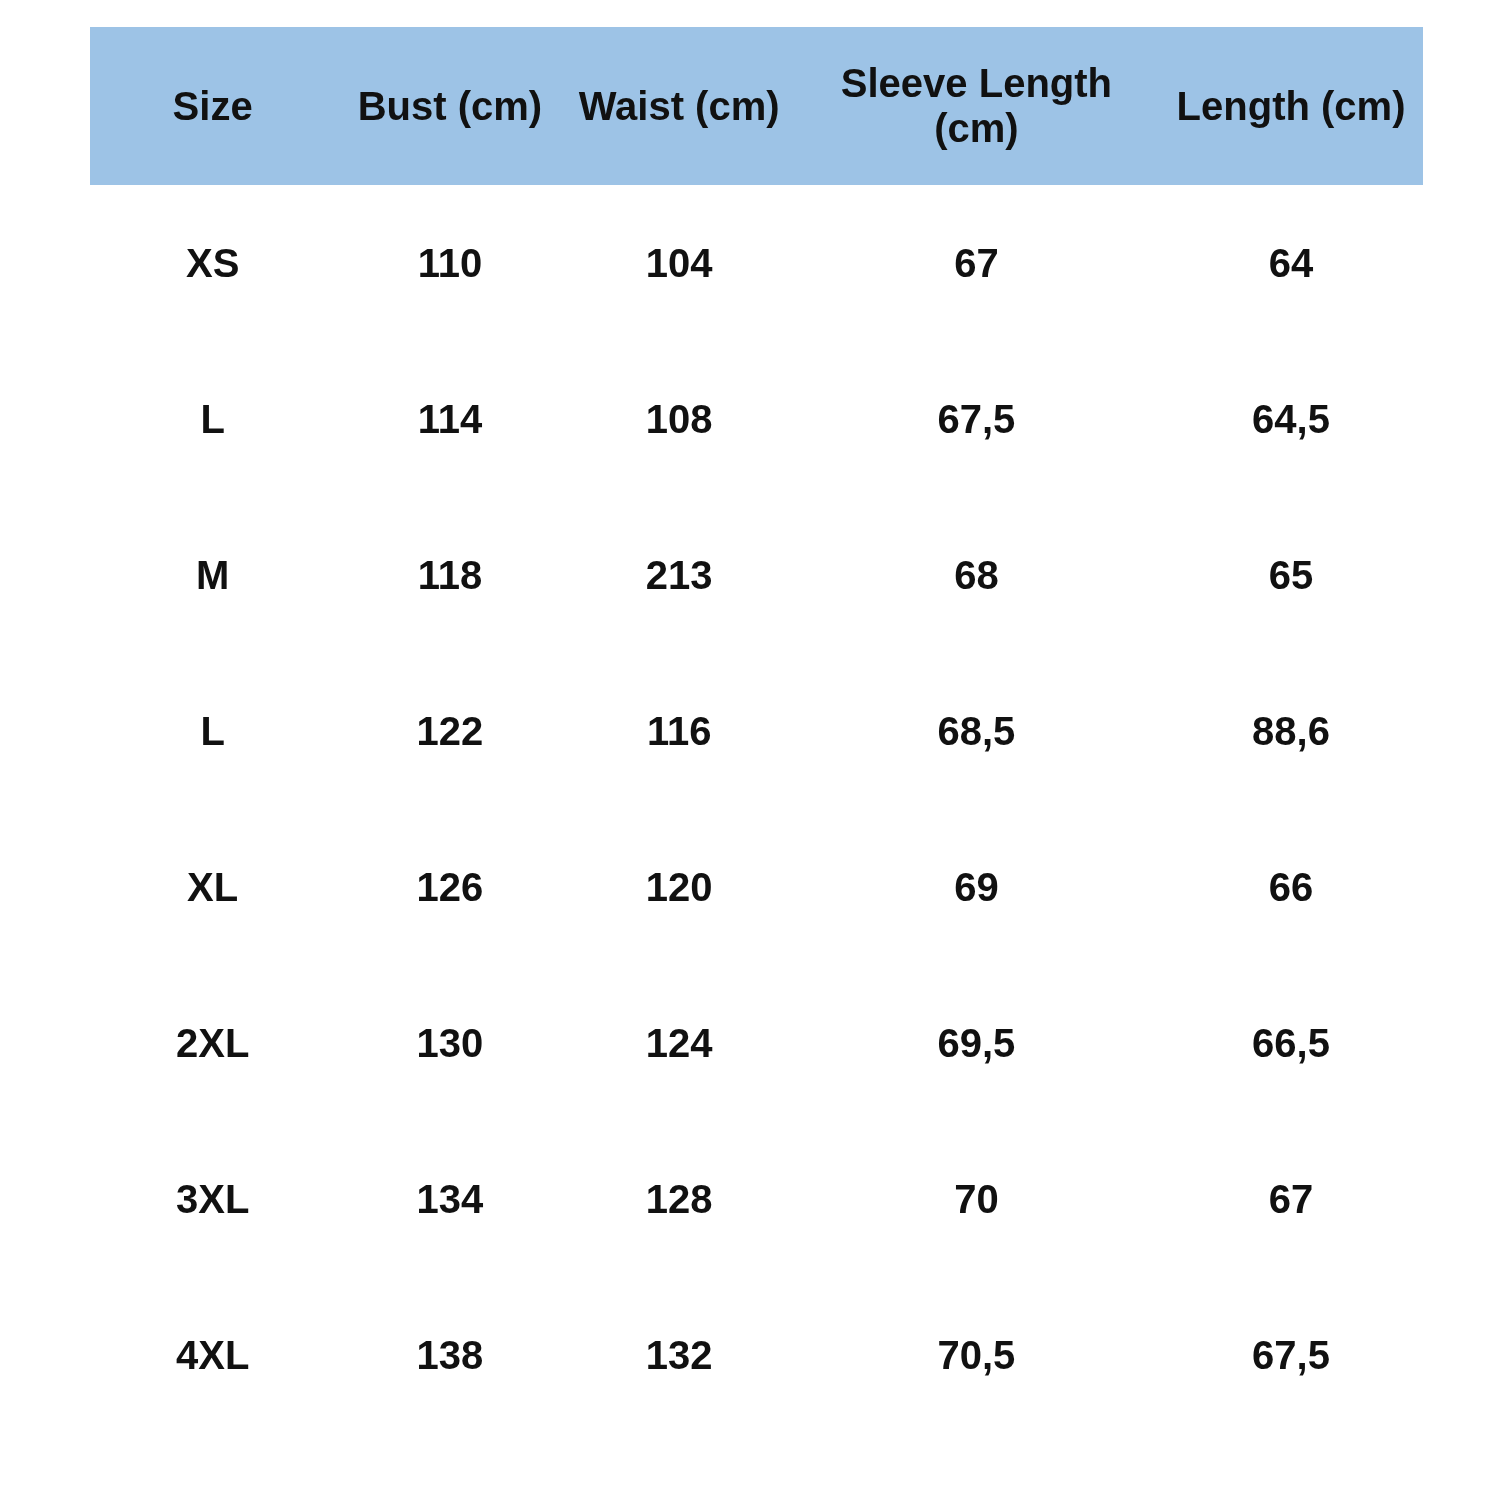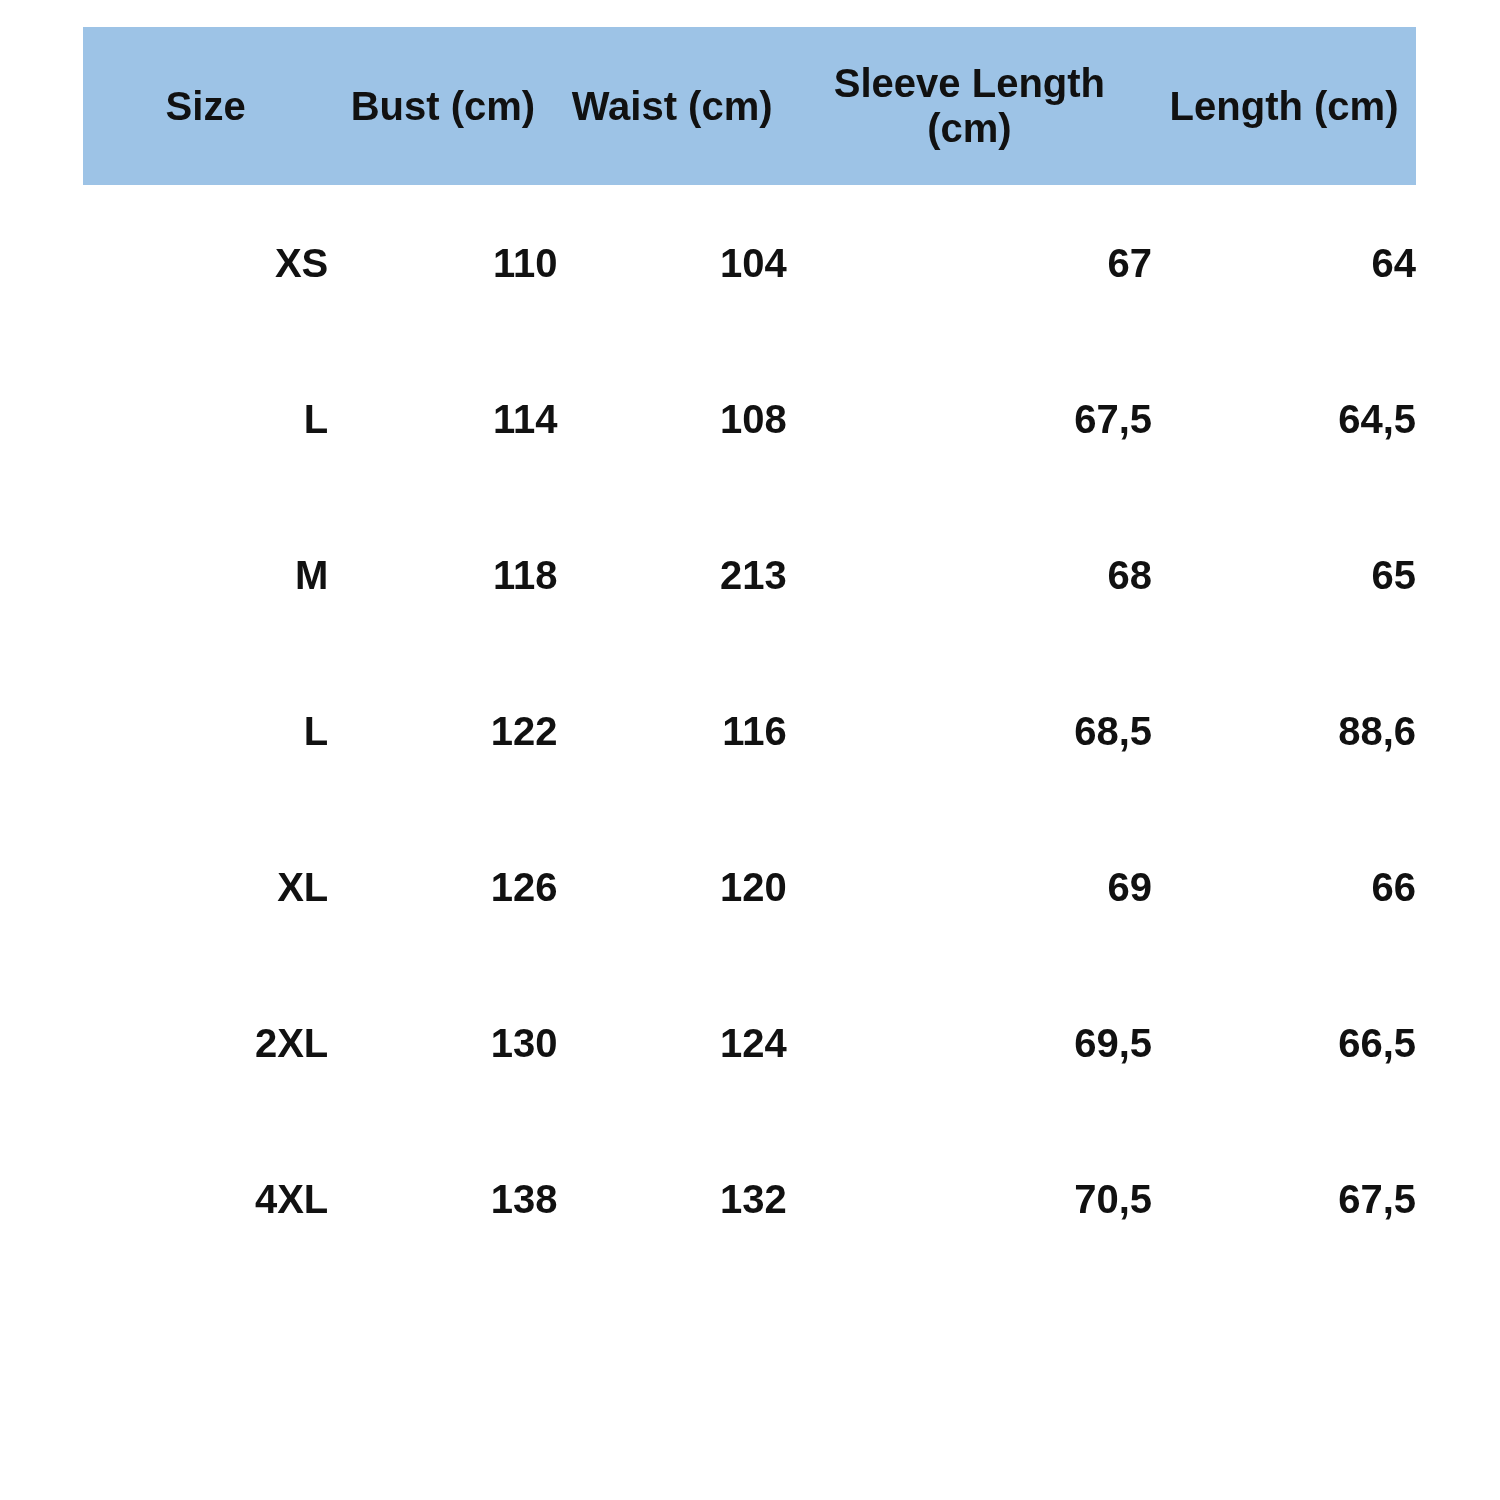--- a/index.html
+++ b/index.html
@@ -9,21 +9,21 @@
   }
   body {
     width: 1500px;
     height: 1500px;
     position: relative;
     font-family: "Liberation Sans", sans-serif;
     color: #111111;
   }
   .chart-wrap {
     position: absolute;
-    left: 83px;
+    left: 90px;
     top: 27px;
     width: 1333px;
   }
   table.size-chart {
     width: 100%;
     border-collapse: collapse;
     table-layout: fixed;
   }
   col.c-size   { width: 18.4%; }
   col.c-bust   { width: 17.2%; }
@@ -37,21 +37,21 @@
     font-weight: bold;
     text-align: center;
     vertical-align: middle;
     padding: 0;
     color: #111111;
   }
   tbody td {
     height: 156px;
     font-size: 40px;
     font-weight: bold;
-    text-align: right;
+    text-align: center;
     vertical-align: middle;
     padding: 0;
     background: #ffffff;
     color: #111111;
   }
 </style>
 </head>
 <body>
 
 <div class="chart-wrap">
@@ -109,20 +109,27 @@
           <td>66</td>
         </tr>
         <tr>
           <td>2XL</td>
           <td>130</td>
           <td>124</td>
           <td>69,5</td>
           <td>66,5</td>
         </tr>
         <tr>
+          <td>3XL</td>
+          <td>134</td>
+          <td>128</td>
+          <td>70</td>
+          <td>67</td>
+        </tr>
+        <tr>
           <td>4XL</td>
           <td>138</td>
           <td>132</td>
           <td>70,5</td>
           <td>67,5</td>
         </tr>
       </tbody>
   </table>
 </div>
 

